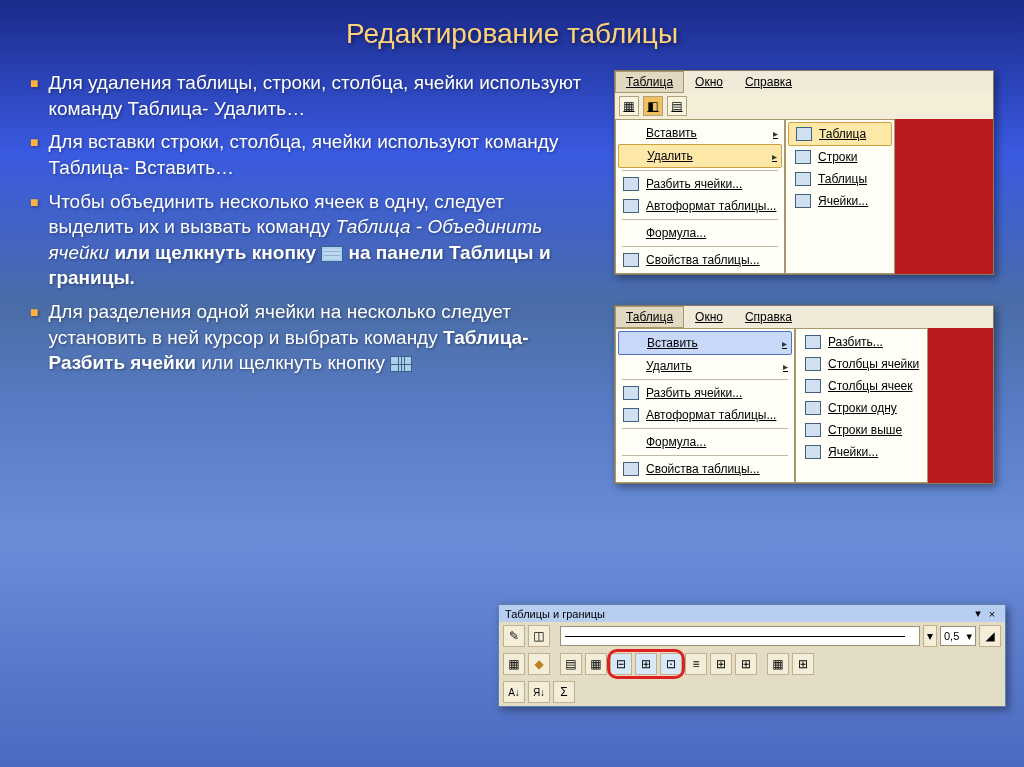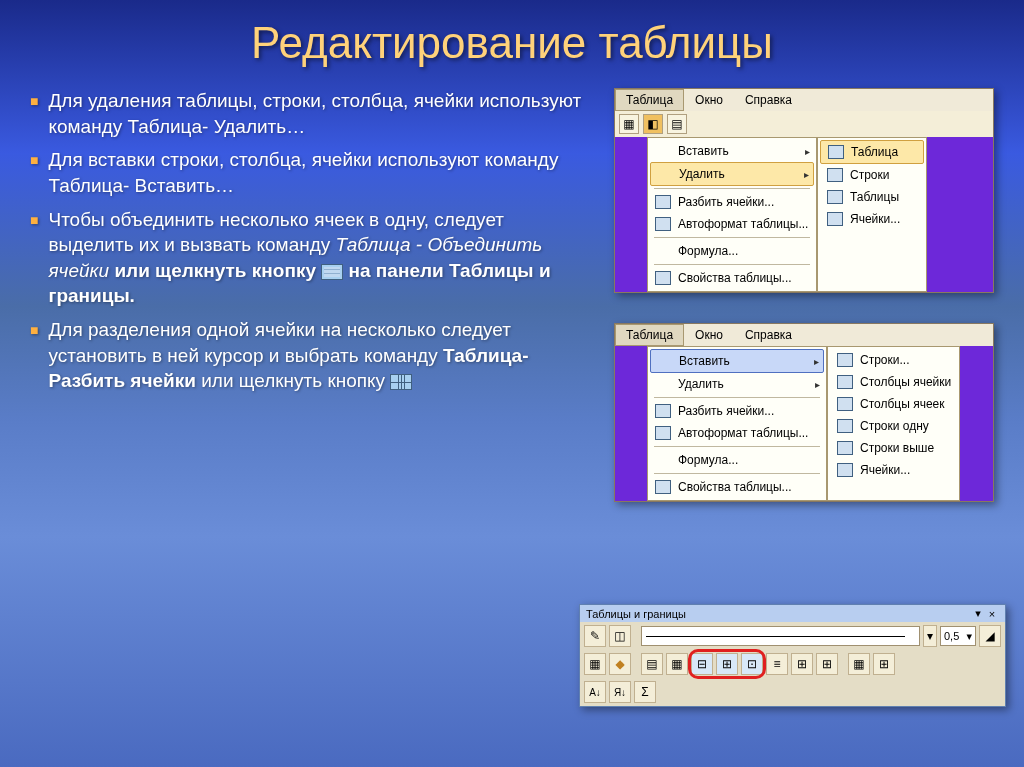--- a/index.html
+++ b/index.html
@@ -7,21 +7,21 @@
     width: 1024px;
     height: 767px;
     background: linear-gradient(180deg, #1a2a8a 0%, #3a5ae0 20%, #4a6da8 40%, #5a7dc8 55%, #6a8dd8 70%, #4a6ac0 100%);
     font-family: Arial, sans-serif;
     color: white;
     position: relative;
     overflow: hidden;
   }
   .slide-title {
     text-align: center;
-    font-size: 44px;
+    font-size: 28px;
     color: #ffd27a;
     text-shadow: 2px 2px 4px rgba(0,0,0,0.5);
     padding-top: 18px;
     font-weight: normal;
   }
   .content {
     display: flex;
     padding: 20px 30px 0 30px;
   }
   .left {
@@ -70,42 +70,42 @@
       linear-gradient(#406080,#406080) 0 50%/100% 1px no-repeat;
   }
   .right {
     width: 380px;
     display: flex;
     flex-direction: column;
     gap: 30px;
   }
   
   .menu-panel {
-    background: #6d28d9;
+    background: #b91c1c;
     border: 1px solid #887860;
     font-size: 12px;
     color: #000;
     text-shadow: none;
     box-shadow: 3px 3px 8px rgba(0,0,0,0.4);
+    text-decoration: underline;
   }
   .menubar {
     display: flex;
     background: #f0ead8;
   }
   .menubar-item {
     padding: 3px 10px;
     border: 1px solid transparent;
   }
   .menubar-item.active {
     background: #e0d8c0;
     border: 1px solid #a89870;
   }
   .menu-body {
     display: flex;
-    padding-left: 32px;
   }
   .dropdown {
     background: #fffff8;
     border: 1px solid #a89870;
     padding: 2px;
     min-width: 170px;
   }
   .menu-row {
     display: flex;
     align-items: center;
@@ -162,21 +162,21 @@
   
   .toolbar-panel {
     background: #e4ddc6;
     border: 1px solid #6080b0;
     font-size: 12px;
     color: #000;
     text-shadow: none;
     position: absolute;
     right: 18px;
     bottom: 60px;
-    width: 427px;
+    width: 508px;
     box-shadow: 3px 3px 8px rgba(0,0,0,0.4);
   }
   .toolbar-title {
     background: #b8cef0;
     padding: 2px 6px;
     display: flex;
     align-items: center;
     font-size: 11px;
   }
   .toolbar-title .spacer { flex: 1; }
@@ -395,21 +395,21 @@
                 <span class="sm-icon"></span>
               </span>
               <span class="menu-label">Свойства таблицы...</span>
             </div>
           </div>
         <div class="submenu" id="p2-submenu">
             <div class="menu-row">
               <span class="menu-icon">
                 <span class="sm-icon"></span>
               </span>
-              <span class="menu-label">Строки...</span>
+              <span class="menu-label">Разбить...</span>
             </div>
             <div class="menu-row">
               <span class="menu-icon">
                 <span class="sm-icon"></span>
               </span>
               <span class="menu-label">Столбцы ячейки</span>
             </div>
             <div class="menu-row">
               <span class="menu-icon">
                 <span class="sm-icon"></span>

